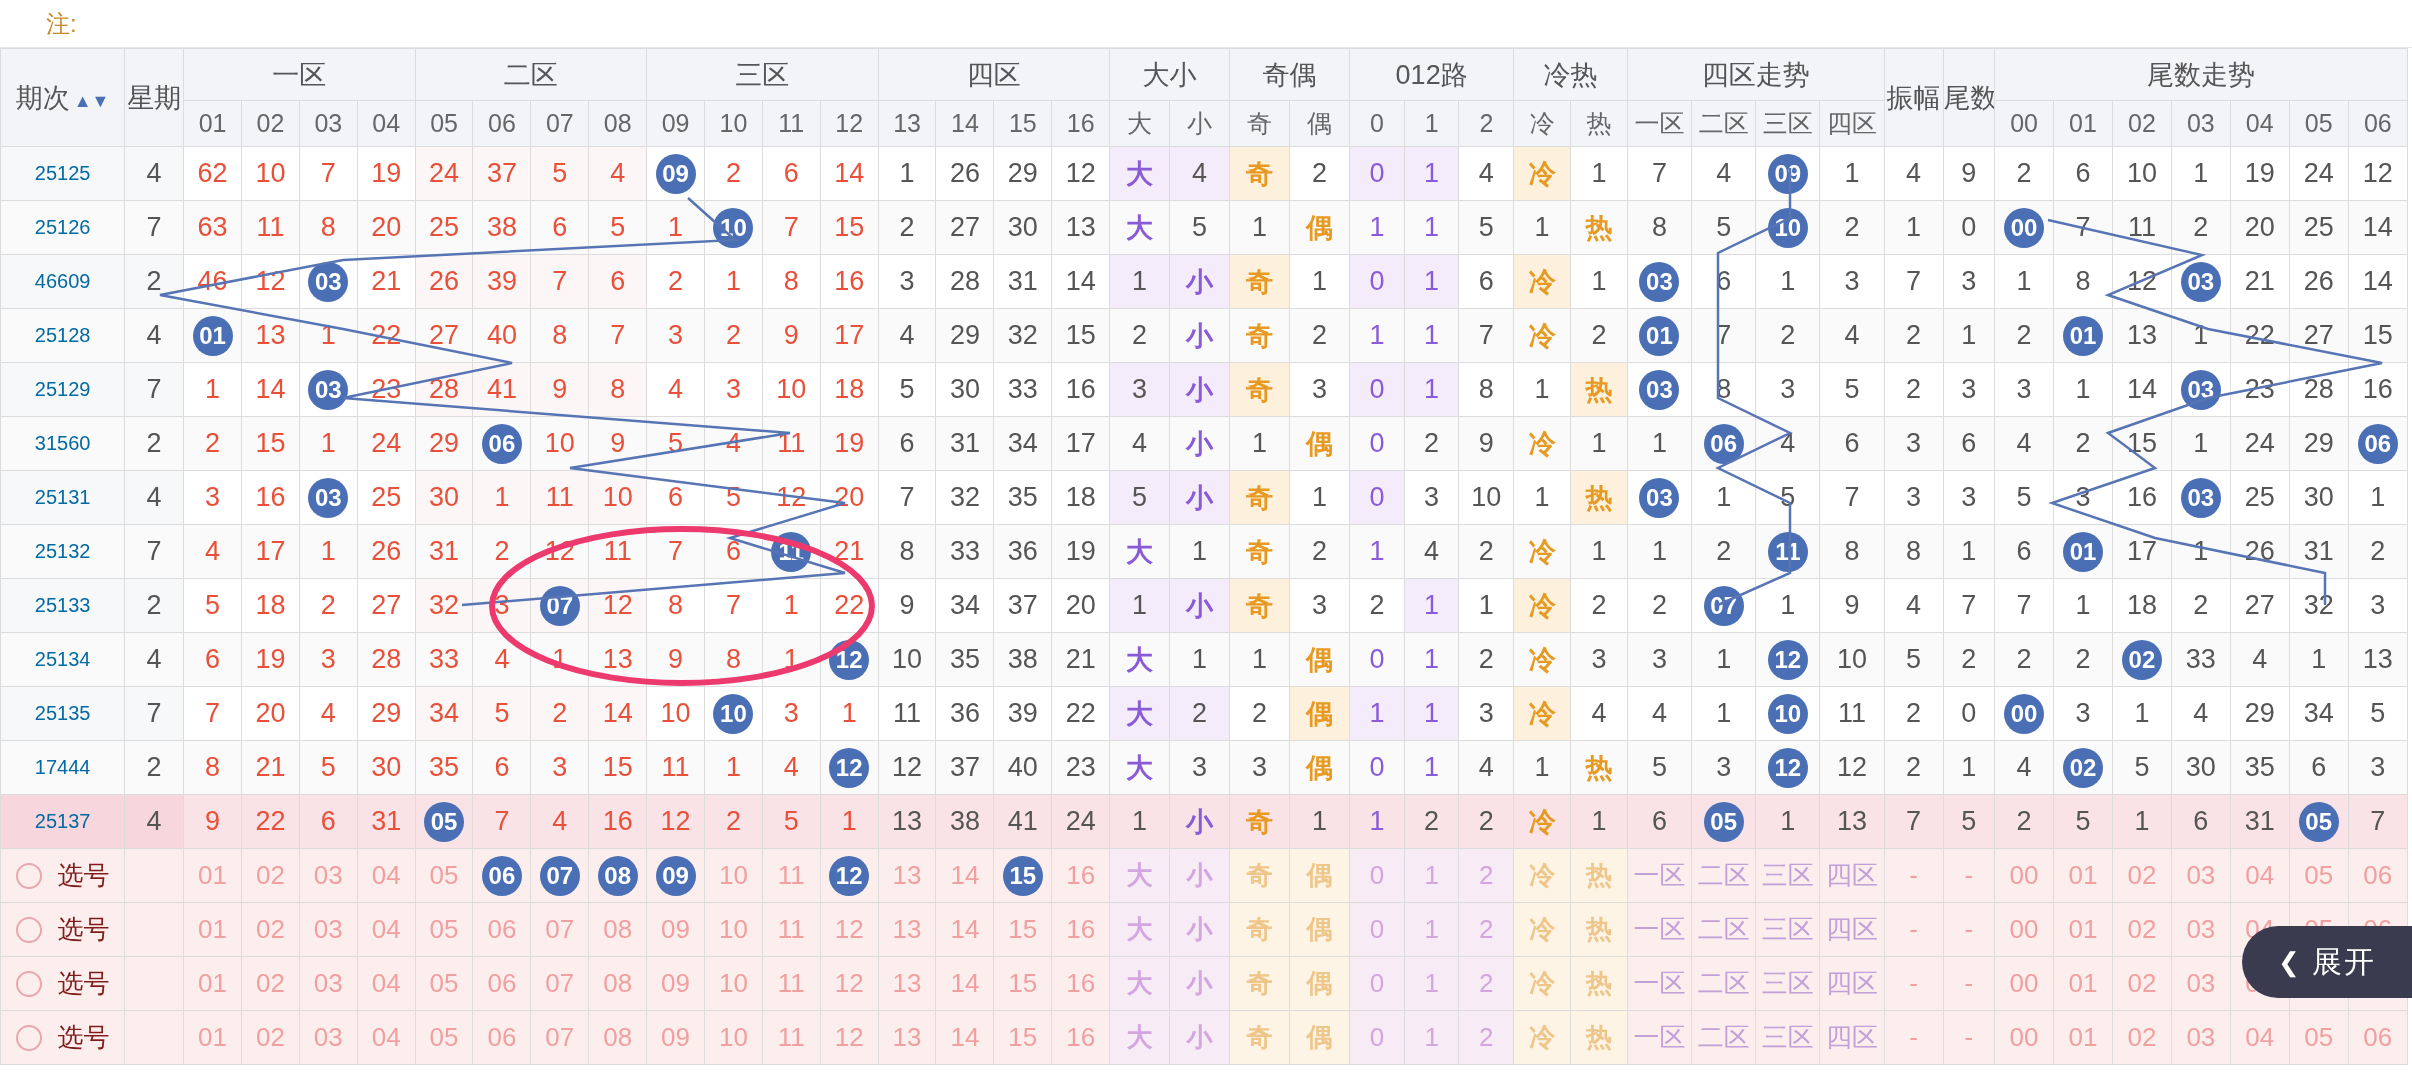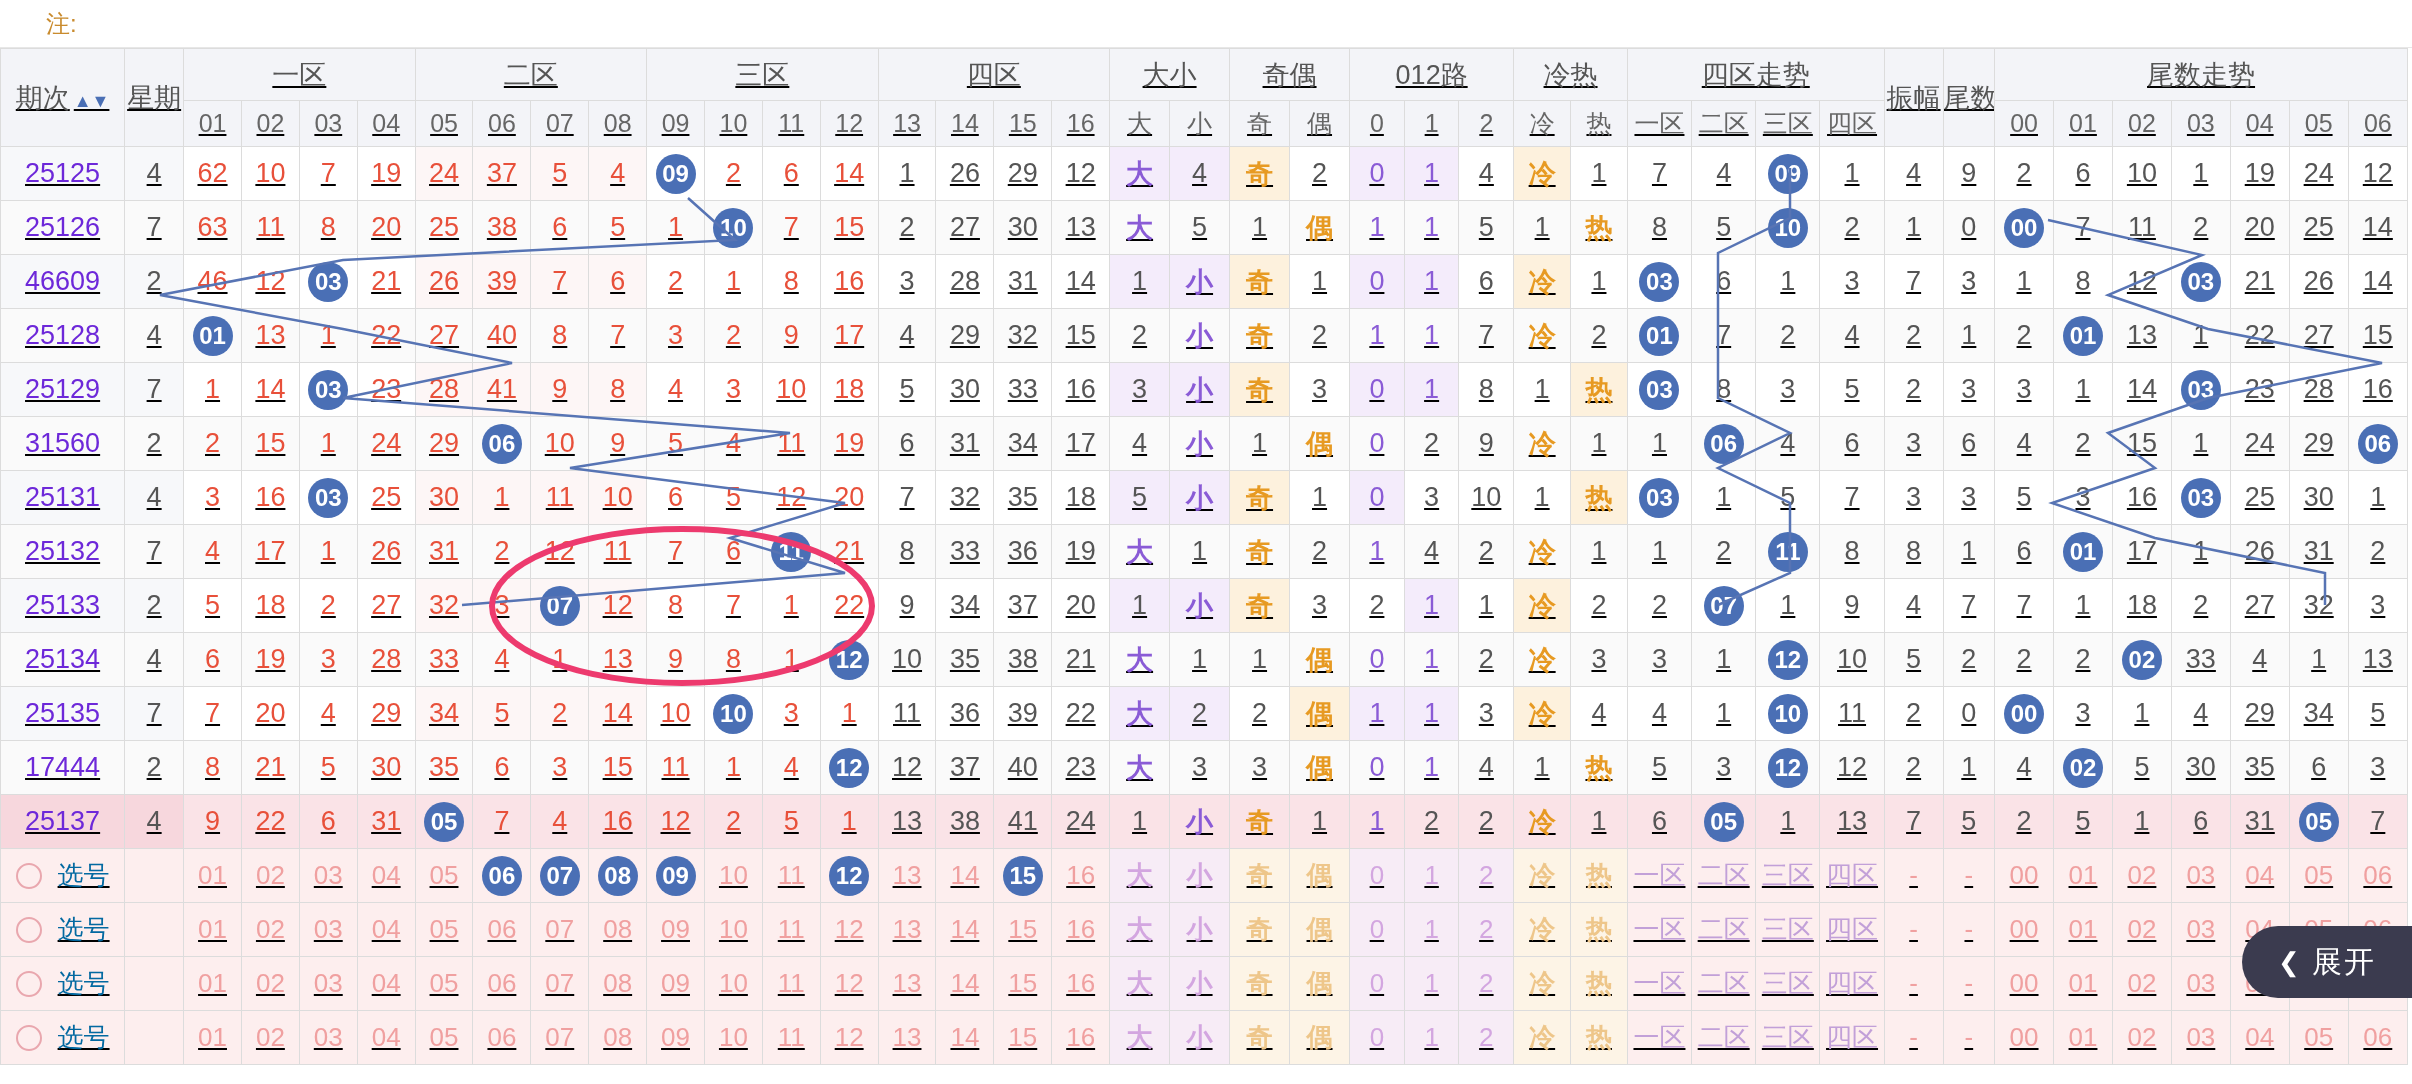--- a/index.html
+++ b/index.html
@@ -24,21 +24,20 @@
   }
   .notebar .lbl { color:#c98b2e; margin-right:6px; }
 
   
   .tablewrap { position:relative; width:2412px; height:1036px; overflow:hidden; }
   table.grid {
     border-collapse:collapse;
     table-layout:fixed;
     width:2408px;
     font-size:27px;
-    text-decoration:underline;
   }
   table.grid th, table.grid td {
     border:1px solid #dcdcdc;
     text-align:center;
     padding:0;
     height:54px;
     vertical-align:middle;
     white-space:nowrap;
     overflow:hidden;
   }
@@ -59,21 +58,21 @@
   .cjo { width:57px; }       
   .c012 { width:52px; }
   .clr { width:54px; }       
   .czs { width:61px; }       
   .czf { width:56px; }       
   .cwn { width:49px; }       
   .cws { width:56px; }       
 
   tbody td { background:#fff; color:#e8503a; }
   tbody tr.alt td { background:#fafafa; }
-  td.issue { color:#6d28d9; background:#f7f8fa; font-size:27px; }
+  td.issue { color:#0369a1; background:#f7f8fa; font-size:20px; }
   td.week { color:#555; background:#f7f8fa; }
   td.zone2 { background:#fdf6f6; }
   td.gray { color:#555; }
   td.dsz { background:#f4ecfb; color:#8a5bd6; font-weight:bold; }
   td.dss { background:#f4ecfb; color:#555; }
   td.ji { background:#fdf1dd; color:#e79a22; font-weight:bold; }
   td.ou { background:#fdf1dd; color:#e79a22; font-weight:bold; }
   td.p012 { background:#f4ecfb; color:#8a5bd6; }
   td.cold { background:#fdf1dd; color:#e79a22; font-weight:bold; }
   td.hot { background:#fdf1dd; color:#e79a22; font-weight:bold; }
@@ -109,21 +108,21 @@
   tbody tr.selrow td.cold, tbody tr.selrow td.hot { background:#fdf4e6; color:#eec68a; }
   tbody tr.selrow td.trendz { color:#c2a0d8; background:#fdeeee; }
   .radio {
     display:inline-block;
     width:26px; height:26px;
     border:2px solid #e9a7ae;
     border-radius:50%;
     vertical-align:-4px;
     margin-right:8px;
   }
-  .selcell { display:flex; align-items:center; justify-content:center; color:#0369a1;gap:8px; }
+  .selcell { display:flex; align-items:center; justify-content:center; color:#7f1d1d;gap:8px; }
 
   
   .sortarrow { color:#4a6fb5; font-size:18px; margin-left:4px; }
 
   
   .expand {
     position:absolute;
     right:0px; bottom:86px;
     width:170px; height:72px;
     background:#3b3b4f;

